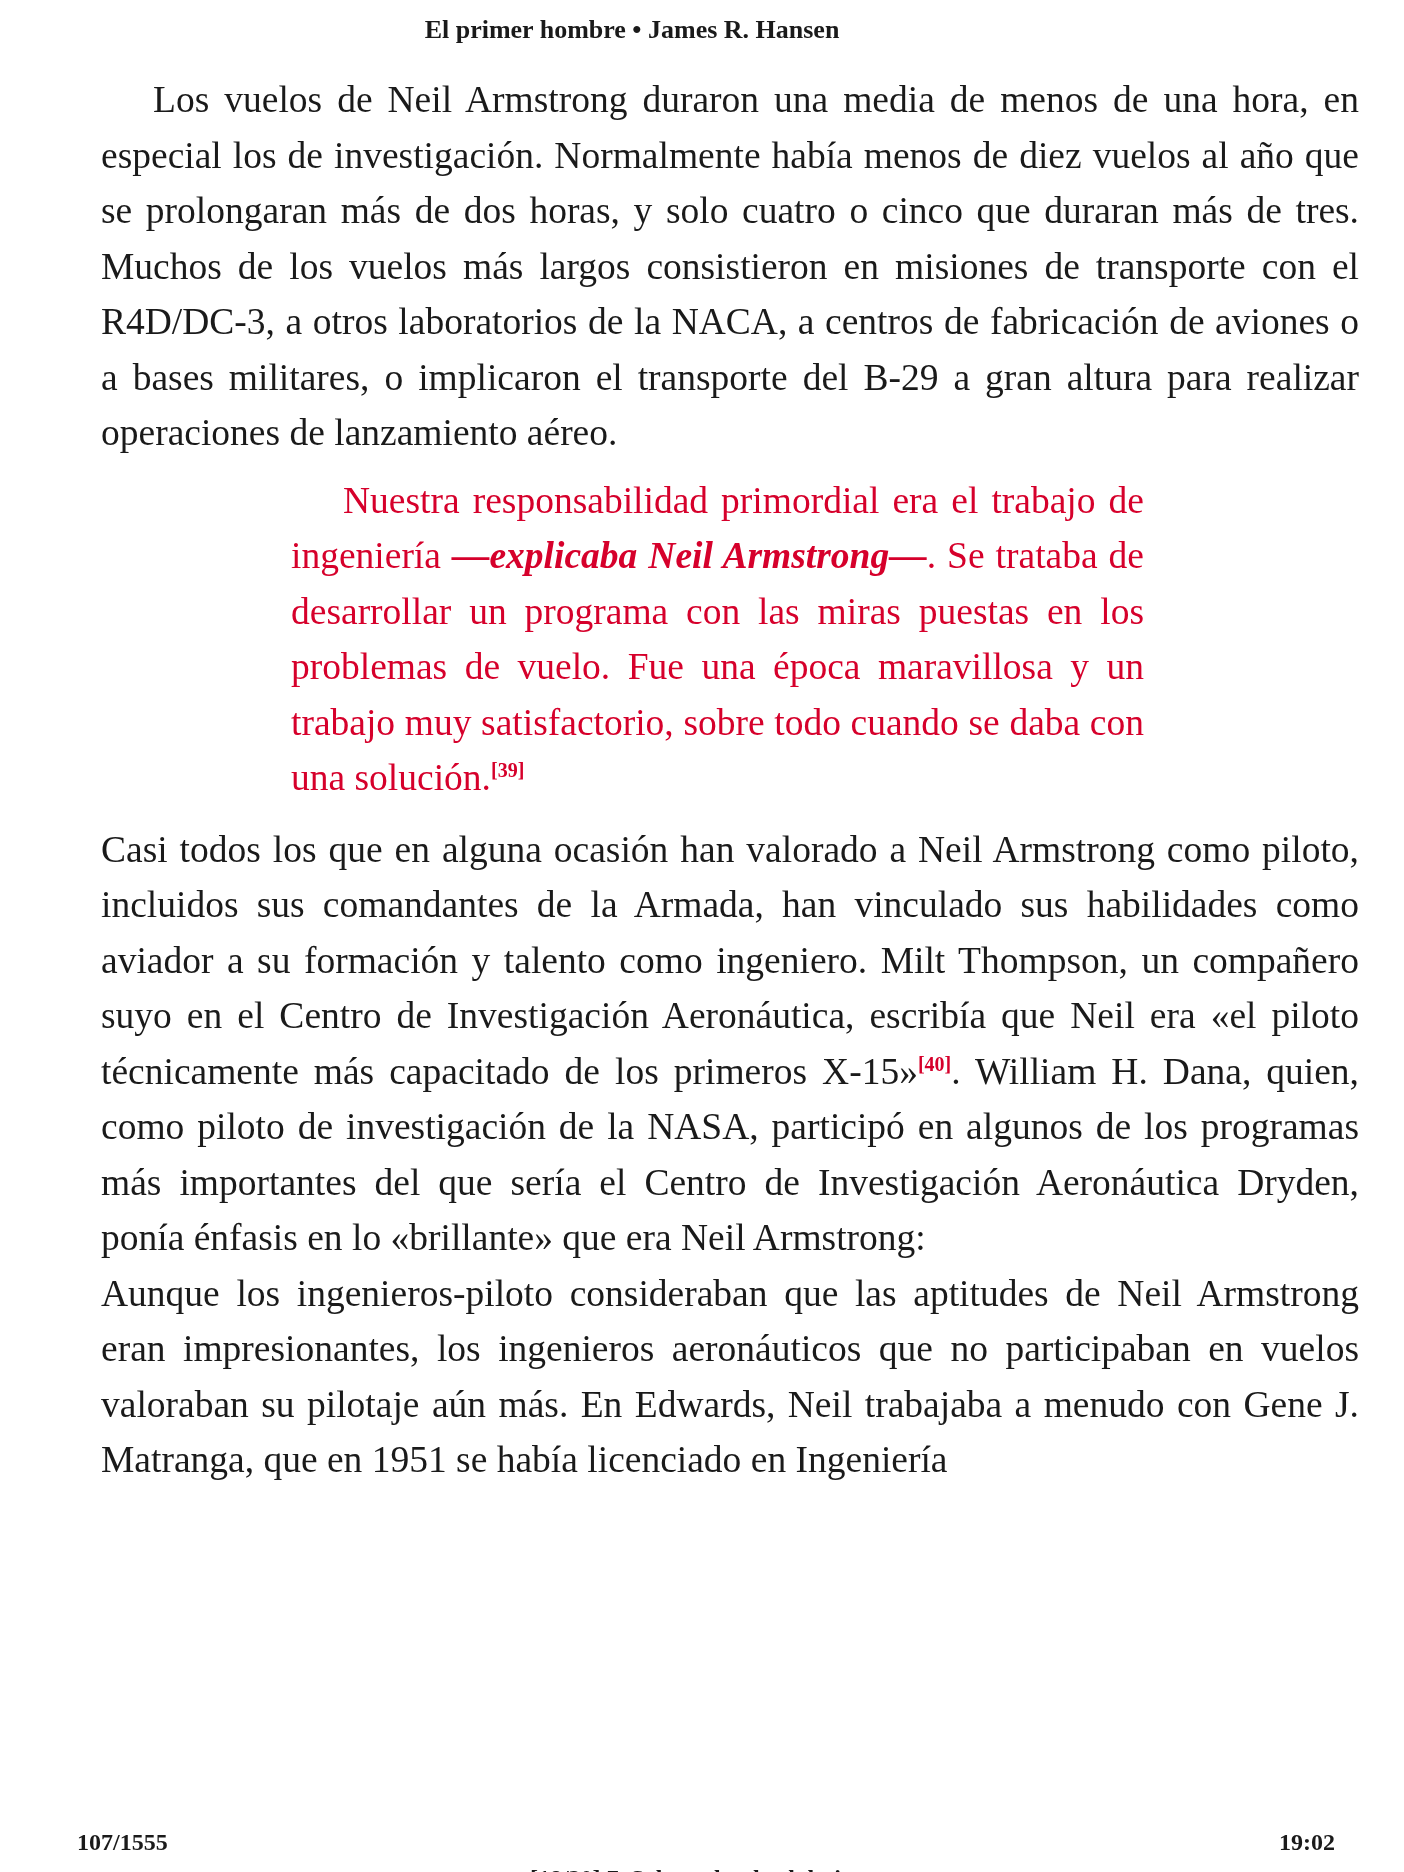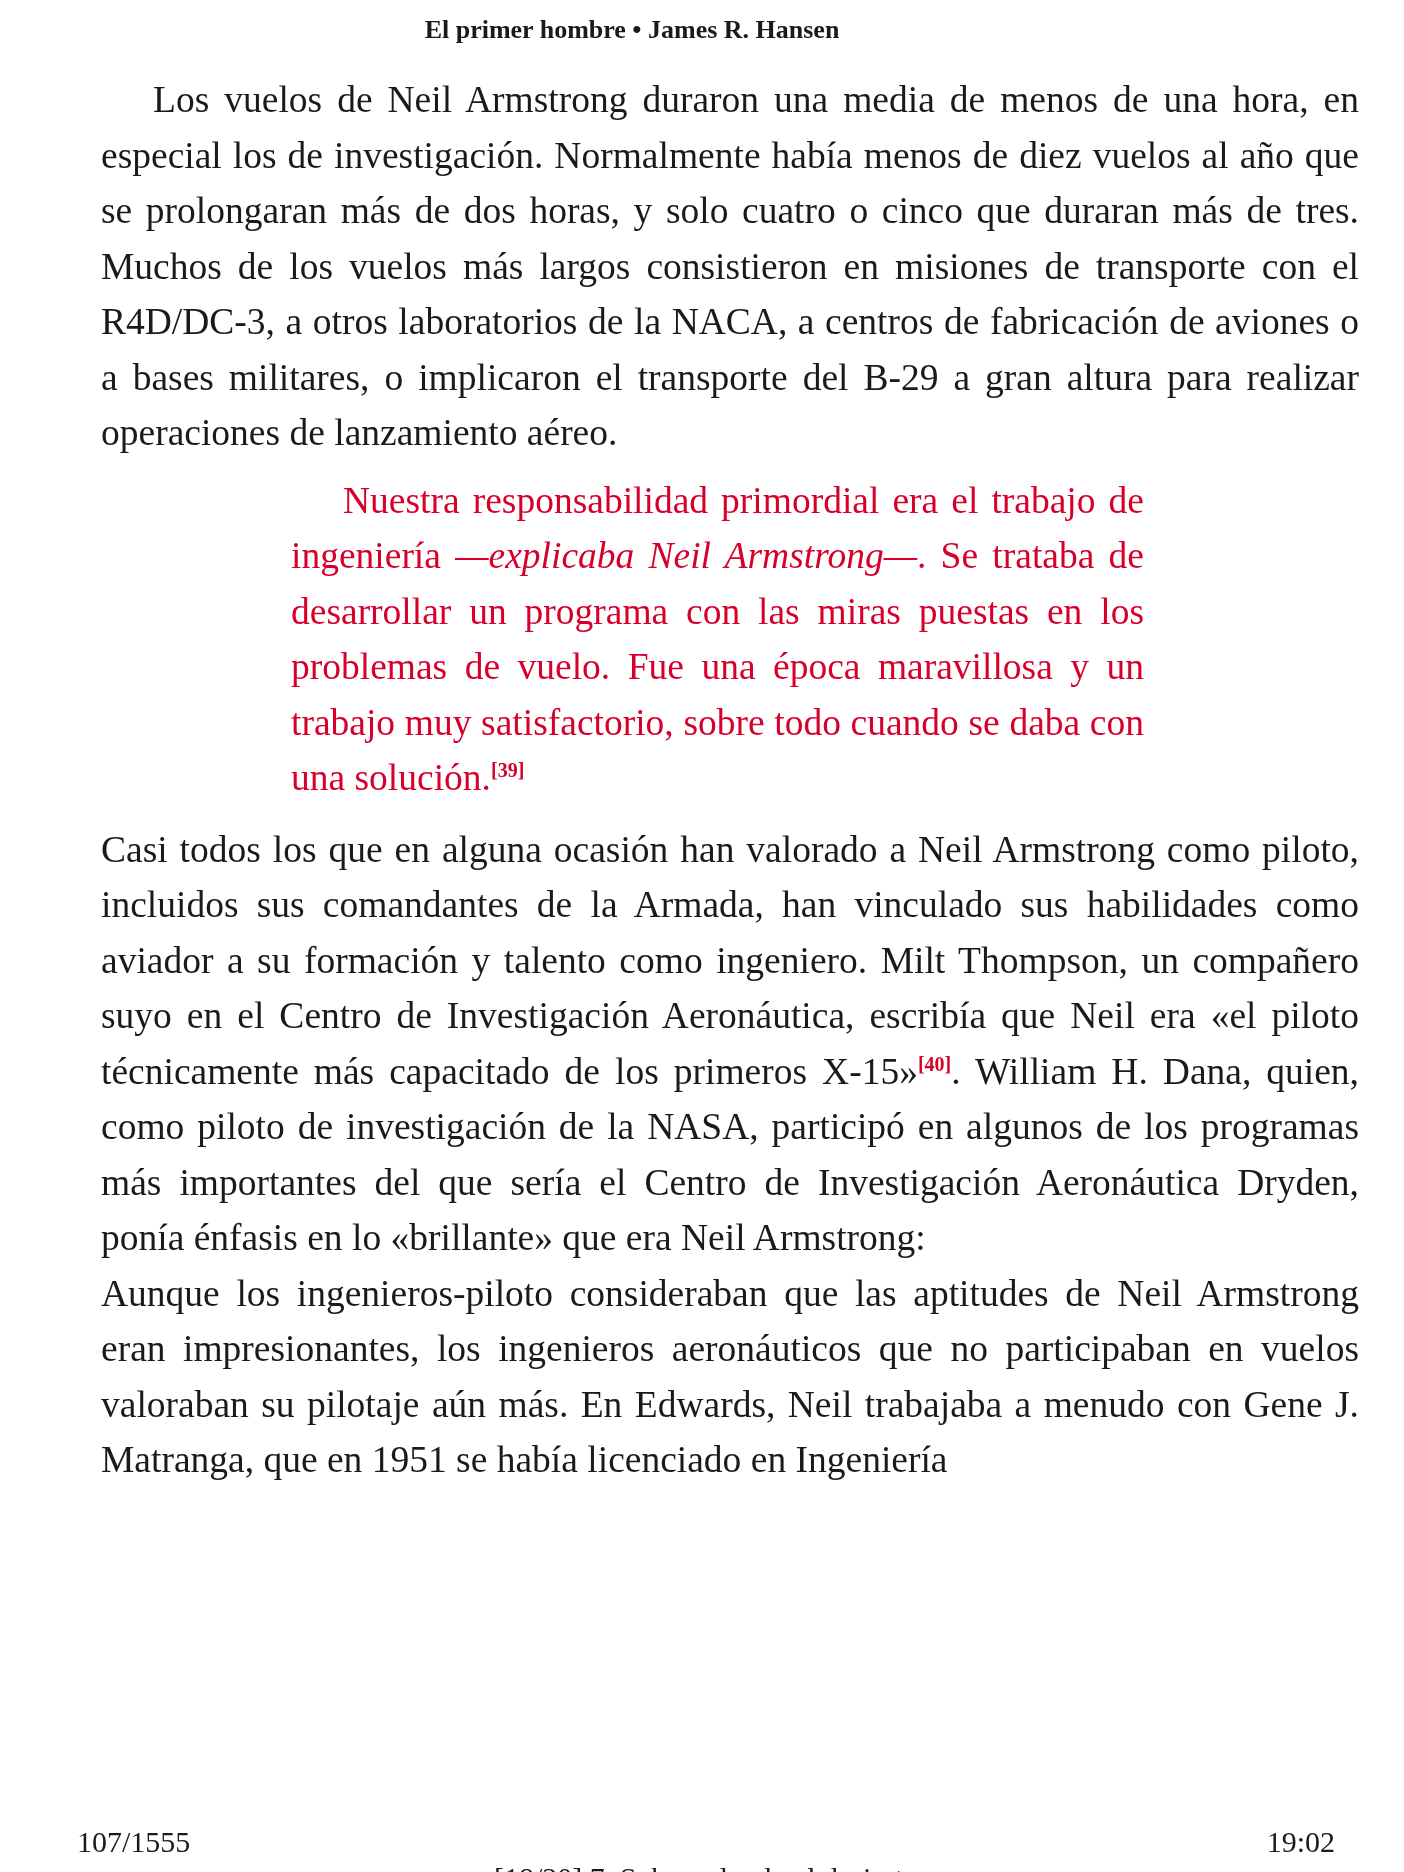--- a/index.html
+++ b/index.html
@@ -22,28 +22,28 @@
   }
   .content p { margin: 0; }
   .p-indent { text-indent: 52px; }
   .quote {
     color: #d6002b;
     margin: 12px 0 16px 0 !important;
     padding-left: 190px; padding-right: 215px;
     line-height: 55.5px;
   }
   .quote .first { text-indent: 52px; }
-  .quote em { font-style: italic; }
+  .quote em { font-style: italic; font-weight: bold; }
   .fn {
     font-size: 20px; vertical-align: super; line-height: 0;
     color: #d6002b; font-weight: bold; 
   }
   .footer {
     position: absolute; top: 1822px; left: 77px; width: 1258px; height: 40px;
-    font-family: "Liberation Serif", serif; font-weight: normal; font-size: 30px;
+    font-family: "Liberation Serif", serif; font-weight: bold; font-size: 24px;
     line-height: 40px;
   }
   .footer .left { position: absolute; left: 0; }
   .footer .center { position: absolute; left: 0; right: 0; text-align: center; margin-top: 36px; }
   .footer .right { position: absolute; right: 0; }
 </style>
 </head>
 <body>
 
 <div class="header">El primer hombre • James R. Hansen</div>

